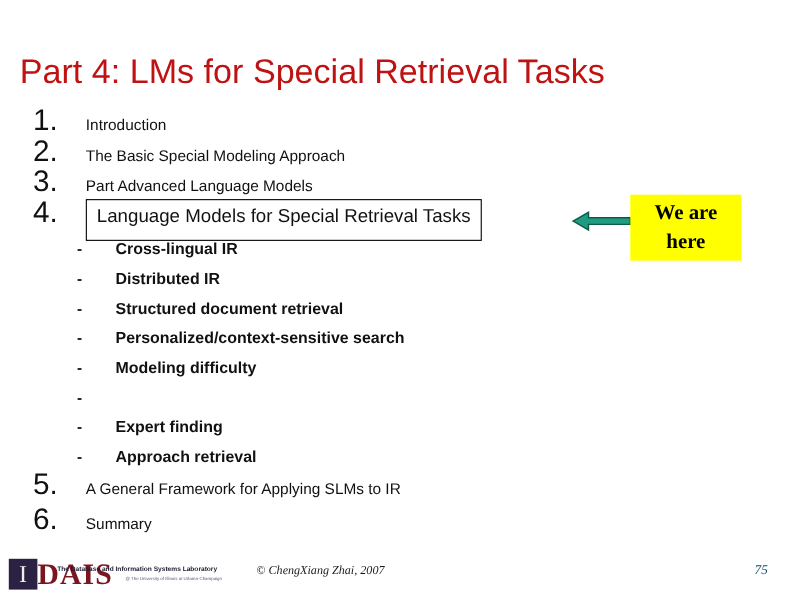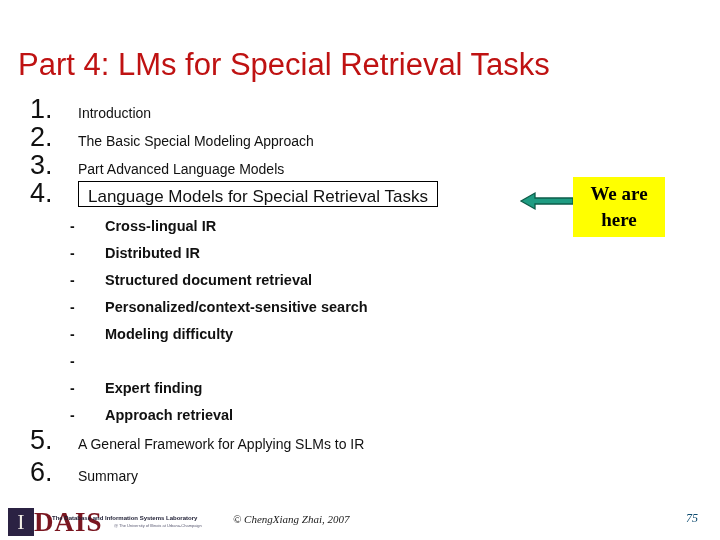--- a/index.html
+++ b/index.html
@@ -54,21 +54,21 @@
     line-height: 1;
   }
   .item-text {
     font-family: "Liberation Sans", sans-serif;
     font-size: 14px;
     color: #111111;
     line-height: 1;
   }
   .item-boxed {
     border: 1px solid #000000;
-    padding: 6px 9px 1px 9px;
+    padding: 6px 9px 13px 9px;
     background: #ffffff;
     font-size: 17px;
     line-height: 1;
   }
 
   #item1 { left: 30px; top: 96px; }
   #item2 { left: 30px; top: 124px; }
   #item3 { left: 30px; top: 152px; }
   #item4 { left: 30px; top: 180px; }
   #item5 { left: 30px; top: 427px; }
@@ -100,21 +100,21 @@
     font-size: 14.5px;
     font-weight: bold;
     color: #111111;
   }
 
   
   #callout-box {
     position: absolute;
     left: 573px;
     top: 177px;
-    width: 92px;
+    width: 101px;
     height: 60px;
     background: #ffff00;
     display: flex;
     flex-direction: column;
     align-items: center;
     justify-content: center;
     line-height: 1.35;
   }
   .callout-line {
     font-family: "Liberation Serif", serif;

